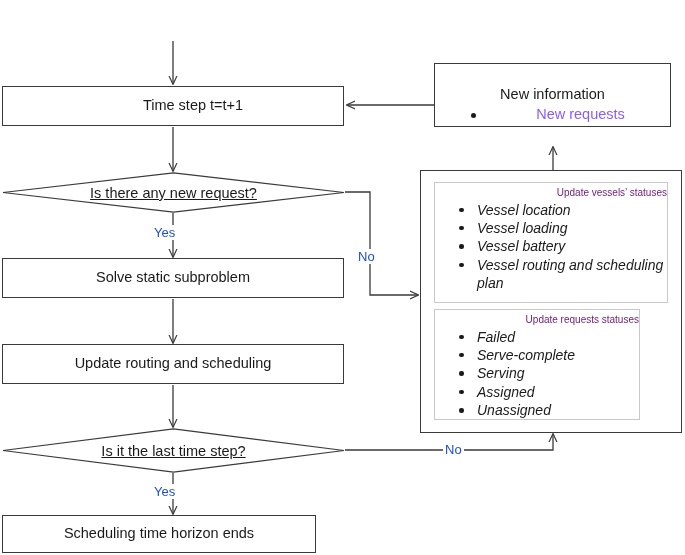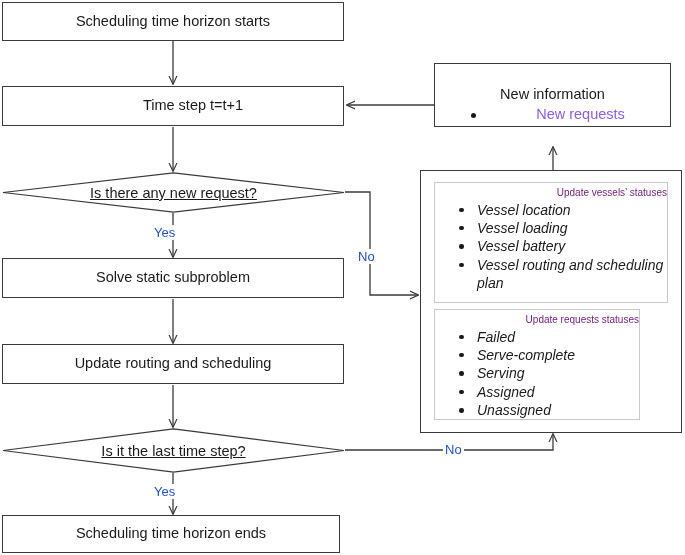--- a/index.html
+++ b/index.html
@@ -163,23 +163,20 @@
       <path d="M 345 192 L 370 192 L 370 295 L 418 295" marker-end="url(#arrow)"></path>
 
       <path d="M 345 450 L 553 450 L 553 434" marker-end="url(#arrow)"></path>
 
       <path d="M 553 170 L 553 147" marker-end="url(#arrow)"></path>
 
       <path d="M 434 105 L 347 105" marker-end="url(#arrow)"></path>
     </g>
   </svg>
 
-  <div class="node proc" style="left:2px; top:2px; width:342px; height:39px;">
-    <span>Scheduling time horizon starts</span>
-  </div>
 
   <div class="node proc" style="left:2px; top:86px; width:342px; height:40px;padding-left:40px;">
     <span>Time step t=t+1</span>
   </div>
 
   <div class="diamond-wrap" style="left:2px; top:172px; width:343px; height:41px;">
     <svg width="343" height="41" viewBox="0 0 343 41" xmlns="http://www.w3.org/2000/svg">
       <polygon points="171.5,0.8 342,20.5 171.5,40.2 1,20.5" fill="#ffffff" stroke="#3a3a3a" stroke-width="1.2"></polygon>
     </svg>
     <div class="diamond-label">Is there any new request?</div>
@@ -193,21 +190,21 @@
     <span>Update routing and scheduling</span>
   </div>
 
   <div class="diamond-wrap" style="left:2px; top:428px; width:343px; height:45px;">
     <svg width="343" height="45" viewBox="0 0 343 45" xmlns="http://www.w3.org/2000/svg">
       <polygon points="171.5,0.8 342,22.5 171.5,44.2 1,22.5" fill="#ffffff" stroke="#3a3a3a" stroke-width="1.2"></polygon>
     </svg>
     <div class="diamond-label">Is it the last time step?</div>
   </div>
 
-  <div class="node proc" style="left:2px; top:515px; width:338px; height:38px;">
+  <div class="node proc" style="left:2px; top:515px; width:314px; height:38px;">
     <span>Scheduling time horizon ends</span>
   </div>
 
   <div class="node proc" style="left:434px; top:63px; width:237px; height:64px; display:block;">
     <div class="ni-title">New information</div>
     <ul class="ni-bullets">
       <li>New requests</li>
     </ul>
   </div>
 

